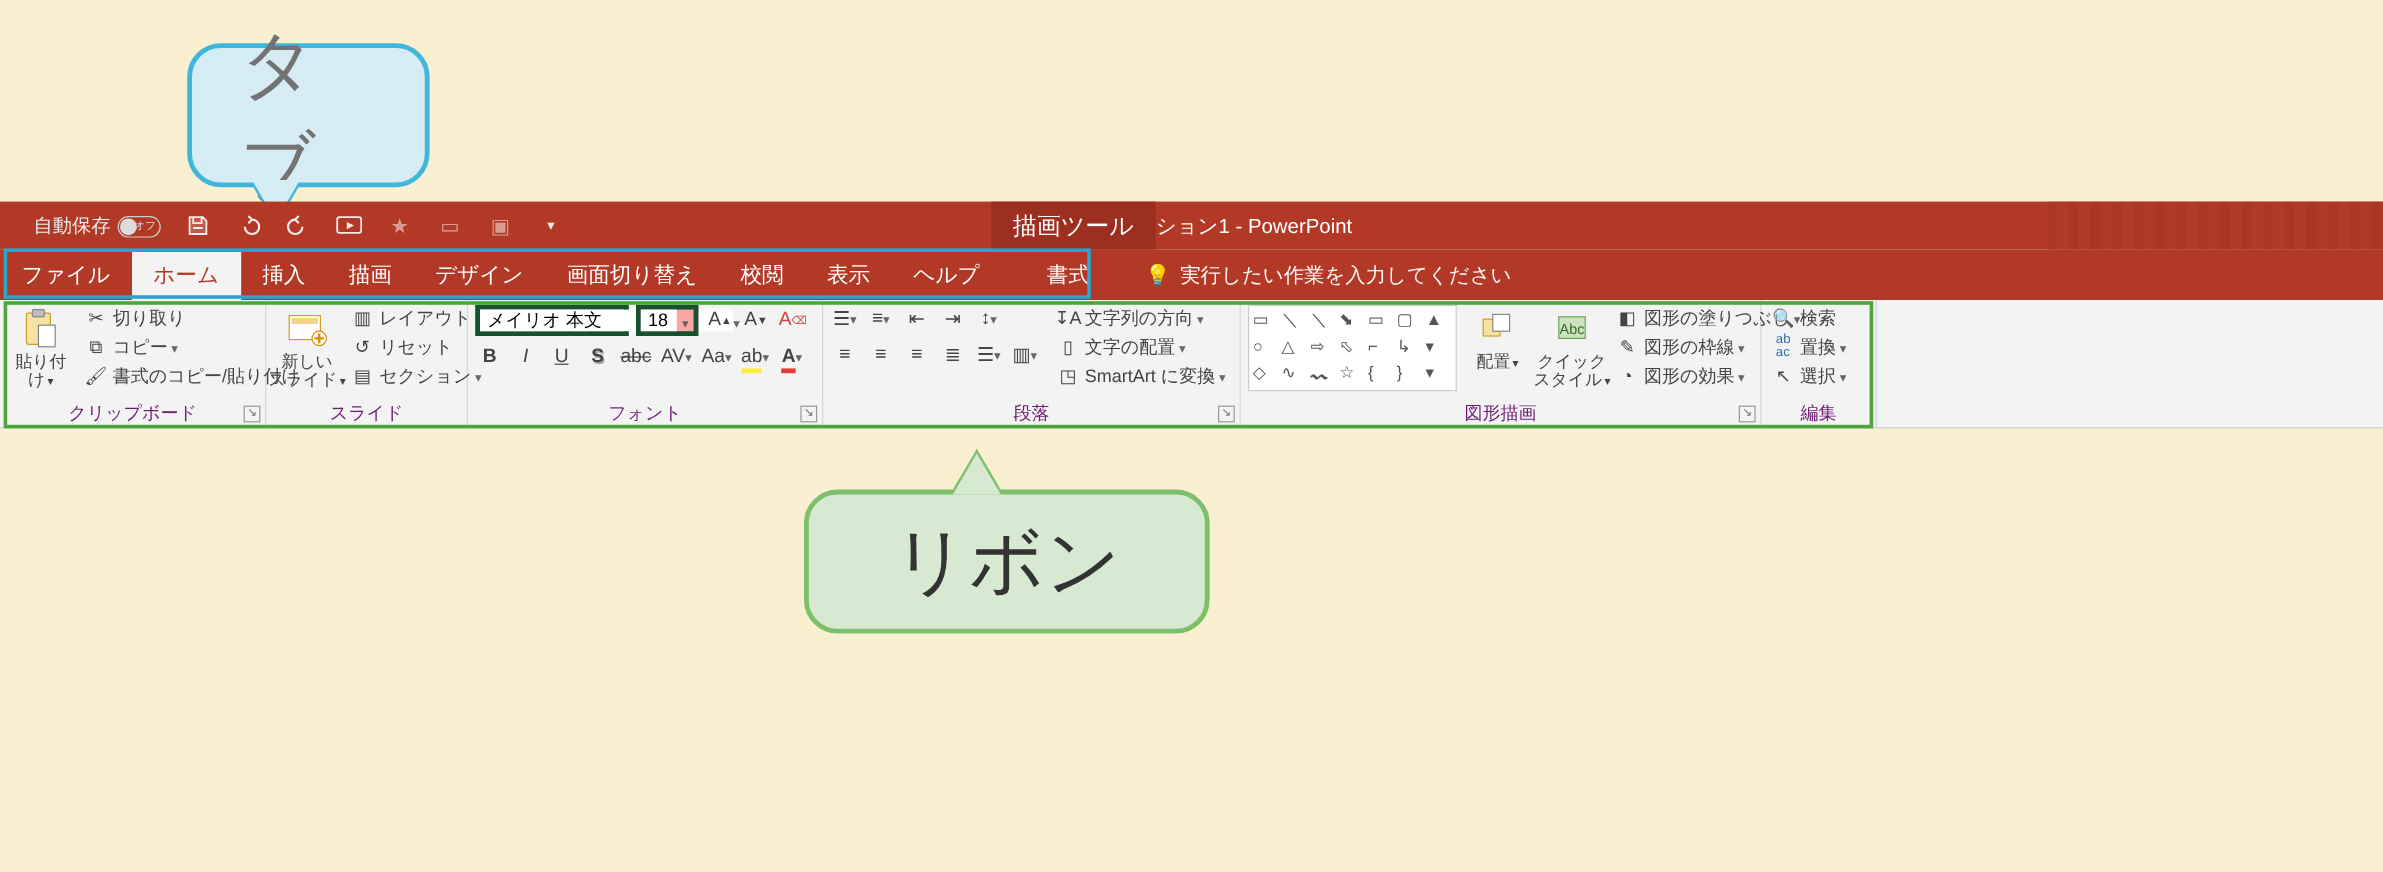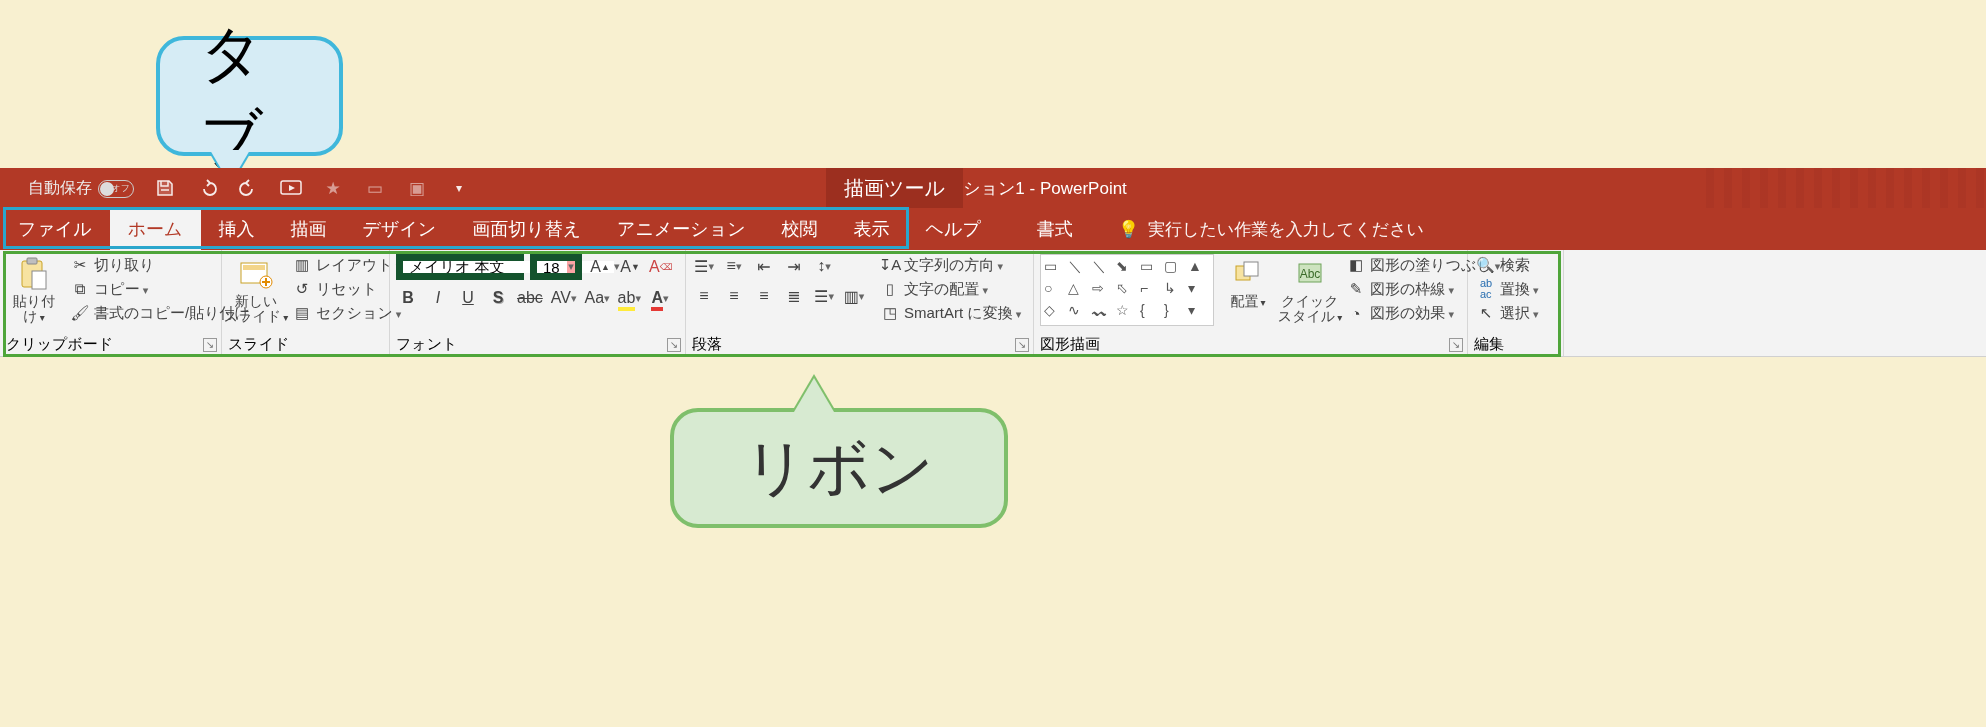--- a/index.html
+++ b/index.html
@@ -18,22 +18,22 @@
     border: 4px solid;
     border-radius: 28px;
     font-size: 62px;
     font-weight: 500;
     display: flex;
     align-items: center;
     justify-content: center;
     padding: 10px 40px;
   }
   .callout.tab {
-    top: 36px; left: 156px; width: 187px; height: 120px;
-    background: #d6ecf5; border-color: #3fb7db; color: #000000;
+    top: 36px; left: 156px; width: 202px; height: 120px;
+    background: #d6ecf5; border-color: #3fb7db; color: #737373;
   }
   .callout.tab::after {
     content: "";
     position: absolute;
     bottom: -32px; left: 50px;
     width: 0; height: 0;
     border-left: 20px solid transparent;
     border-right: 20px solid transparent;
     border-top: 34px solid #d6ecf5;
     filter: drop-shadow(0 4px 0 #3fb7db);
@@ -121,42 +121,42 @@
     background:#f3f3f3; border-bottom:1px solid #d0d0d0;
     display:flex; font-size:15px; color:#444;
   }
   .group {
     border-right:1px solid #d6d6d6;
     display:flex; flex-direction:column; padding:4px 6px 0 6px;
     position:relative;
   }
   .group .group-body { flex:1; display:flex; align-items:flex-start; gap:6px; }
   .group .group-label {
-    text-align:left; font-size:15px; color:#000000; padding:2px 0;
+    text-align:center; font-size:15px; color:#701a75; padding:2px 0;
   }
   .group .launcher {
     position:absolute; right:4px; bottom:4px; width:14px; height:14px;
     border:1px solid #999; font-size:10px; line-height:12px; text-align:center; color:#777;
   }
 
   .vbtn {
     display:flex; flex-direction:column; align-items:center; justify-content:center;
     gap:2px; padding:2px 4px; cursor:pointer; min-width:56px;
     font-size:14px; text-align:center; line-height:1.1;
   }
   .vbtn .icn { width:36px; height:36px; display:flex; align-items:center; justify-content:center; }
   .vbtn .drop::after{content:"▾"; font-size:10px; margin-left:2px;}
 
   .stack { display:flex; flex-direction:column; gap:2px; }
   .stack .row { display:flex; align-items:center; gap:4px; cursor:pointer; white-space:nowrap; padding:1px 2px;}
   .stack .row .sicn{width:20px;height:20px;display:flex;align-items:center;justify-content:center;font-size:15px;}
   .drop-caret::after{content:" ▾"; font-size:11px; color:#666;}
 
   .combo {
-    display:flex; align-items:flex-end; border:7px solid #14532d; background:#fca5a5; height:26px;
+    display:flex; align-items:flex-end; border:4px solid #14532d; background:#fca5a5; height:26px;
   }
   .combo input{border:none;outline:none;font-size:15px;padding:0 6px;height:100%;}
   .combo .cbtn{width:18px;text-align:center;font-size:11px;color:#666;cursor:pointer;}
 
   .btnrow{display:flex;gap:6px;align-items:center;}
   .ibtn{min-width:24px;height:24px;display:flex;align-items:center;justify-content:center;border:1px solid transparent;cursor:pointer;font-size:16px;}
 
   .swatch{width:16px;height:4px;display:inline-block;}
 
   
@@ -213,21 +213,20 @@
   <div class="deco"></div>
 </div>
 
 <div class="tabstrip">
   <div class="tab">ファイル</div>
   <div class="tab active">ホーム</div>
   <div class="tab">挿入</div>
   <div class="tab">描画</div>
   <div class="tab">デザイン</div>
   <div class="tab">画面切り替え</div>
-  <div class="tab">アニメーション</div>
   <div class="tab">校閲</div>
   <div class="tab">表示</div>
   <div class="tab">ヘルプ</div>
   <div class="tab format-tab">書式</div>
   <div class="tell-me">
     <span class="bulb">💡</span>
     <span>実行したい作業を入力してください</span>
   </div>
 </div>
 

